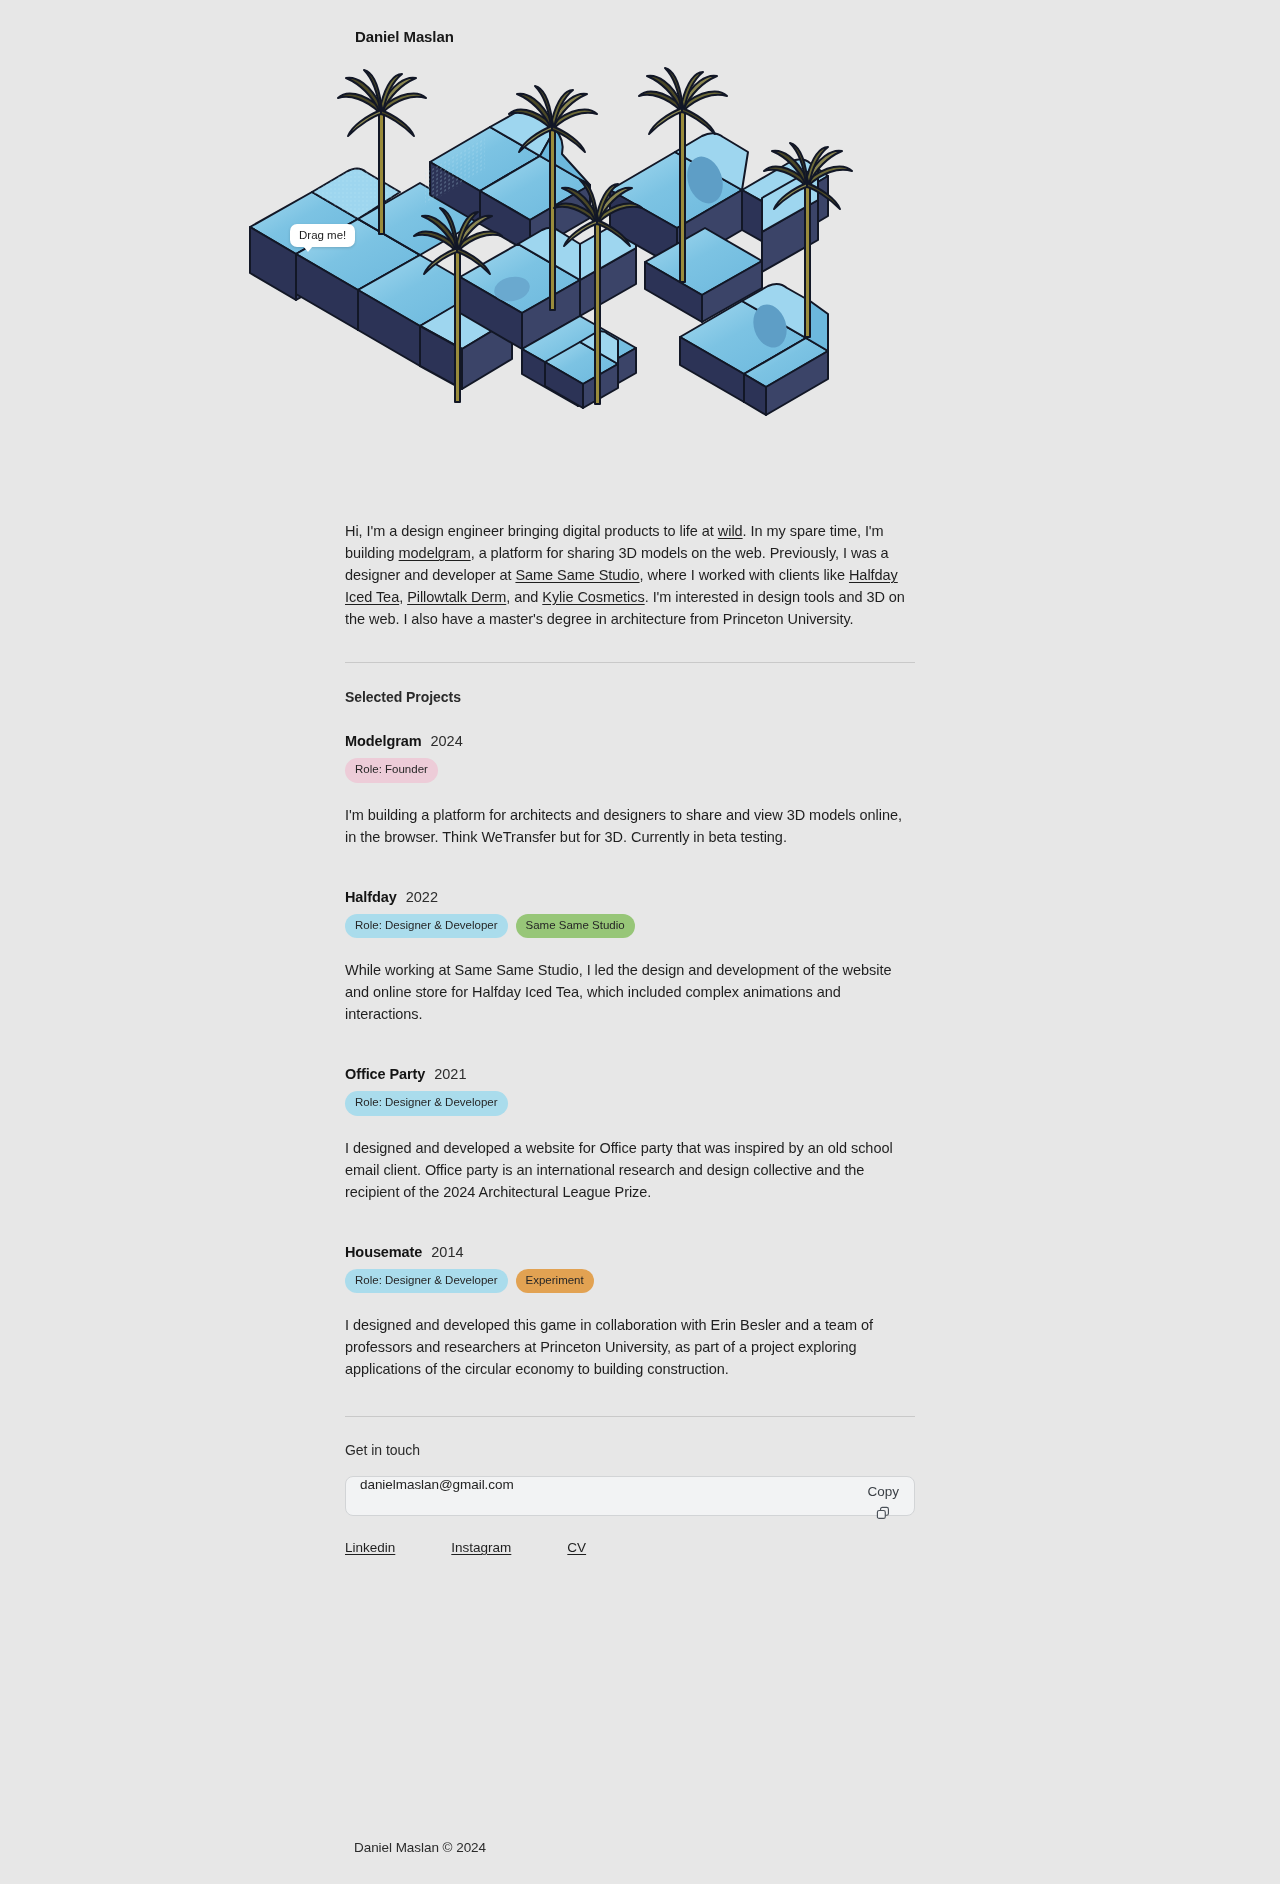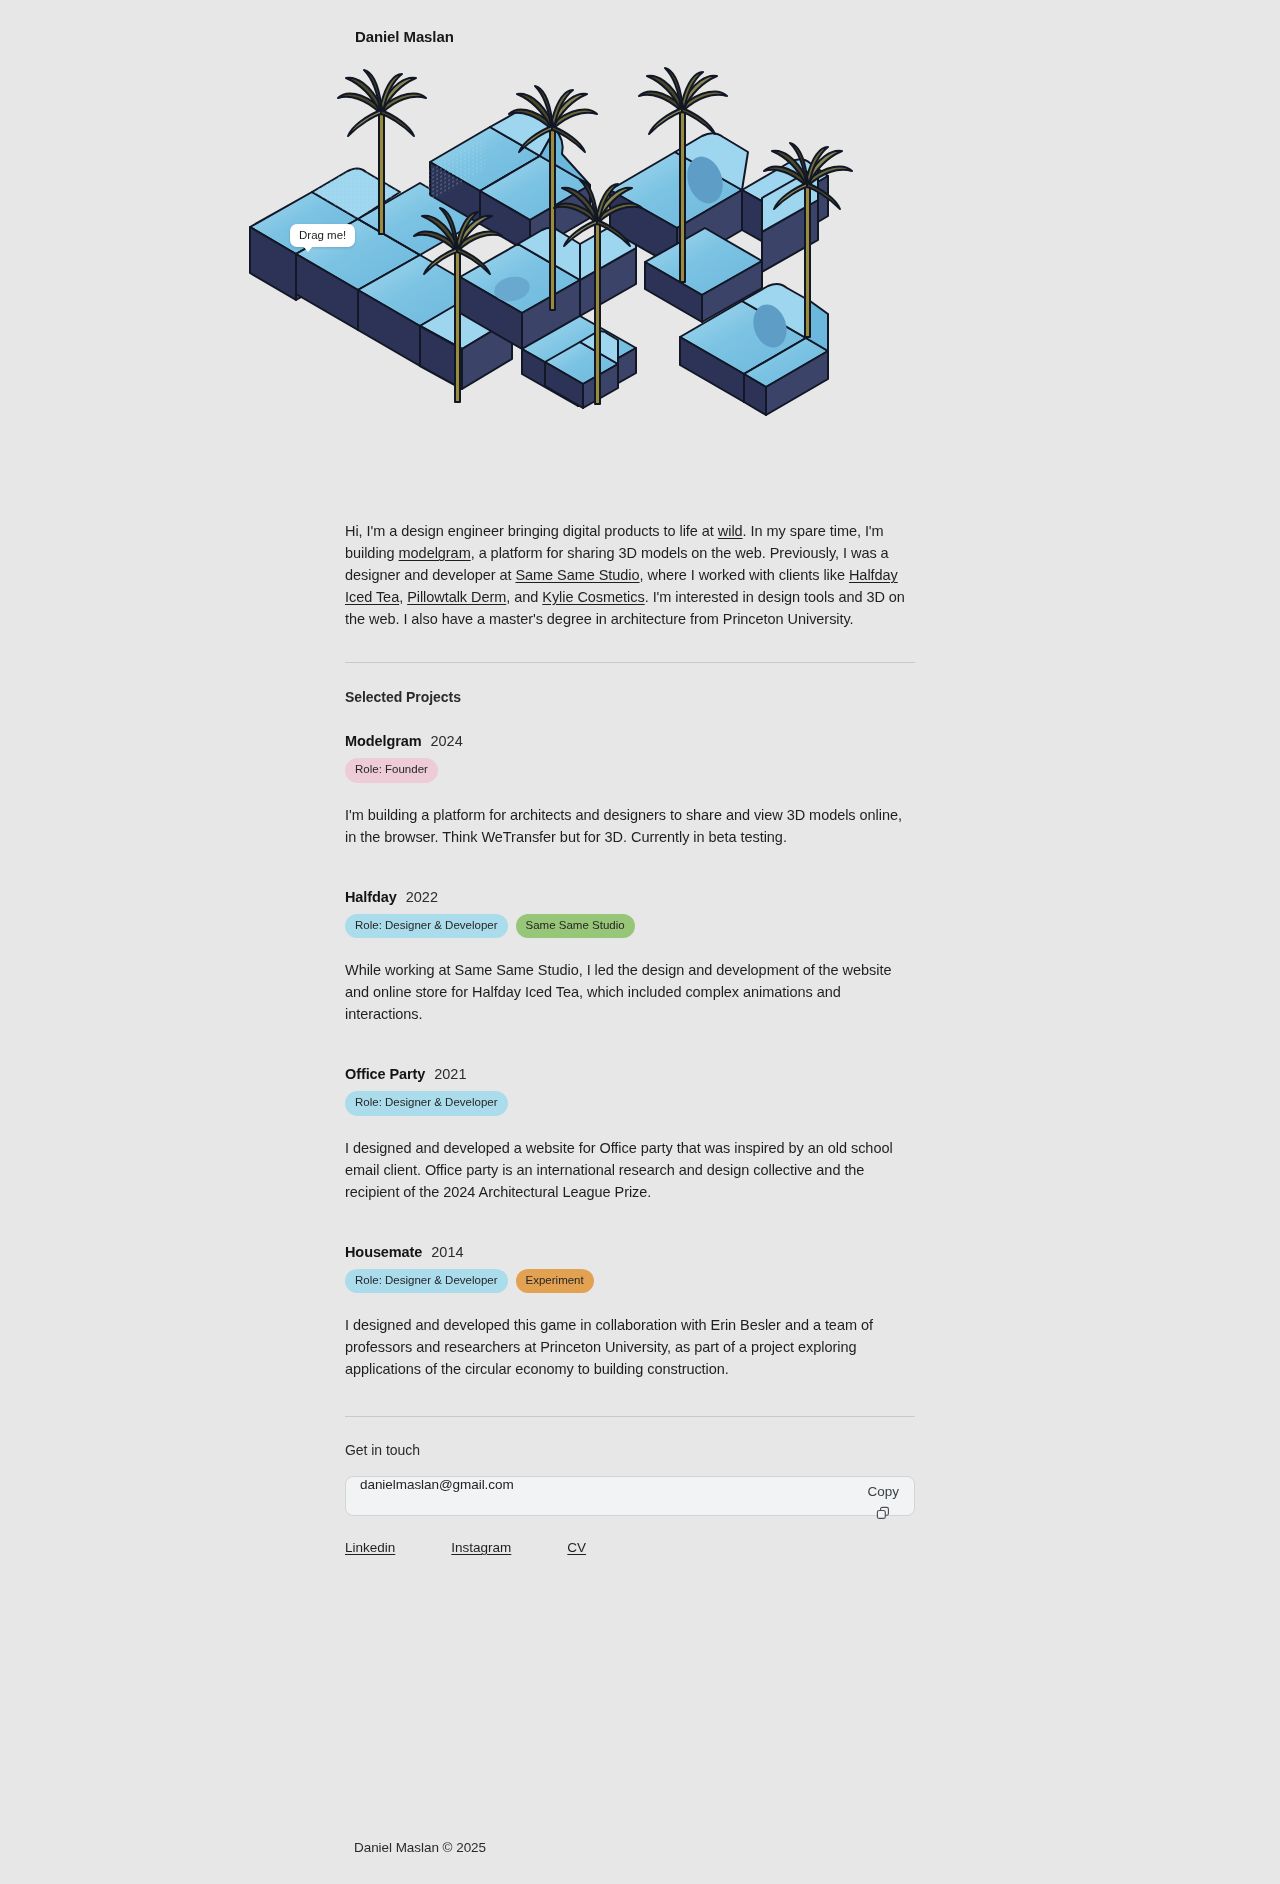--- a/index.html
+++ b/index.html
@@ -477,16 +477,16 @@
 
     <div class="social-row" id="social-links">
         <a class="social-link" href="#">Linkedin</a>
         <a class="social-link" href="#">Instagram</a>
         <a class="social-link" href="#">CV</a>
       </div>
 
   </main>
 
   <footer class="site-footer">
-    <span>Daniel Maslan © 2025</span>
+    <span>Daniel Maslan © 2024</span>
   </footer>
 
 </div>
 
 </body></html>

